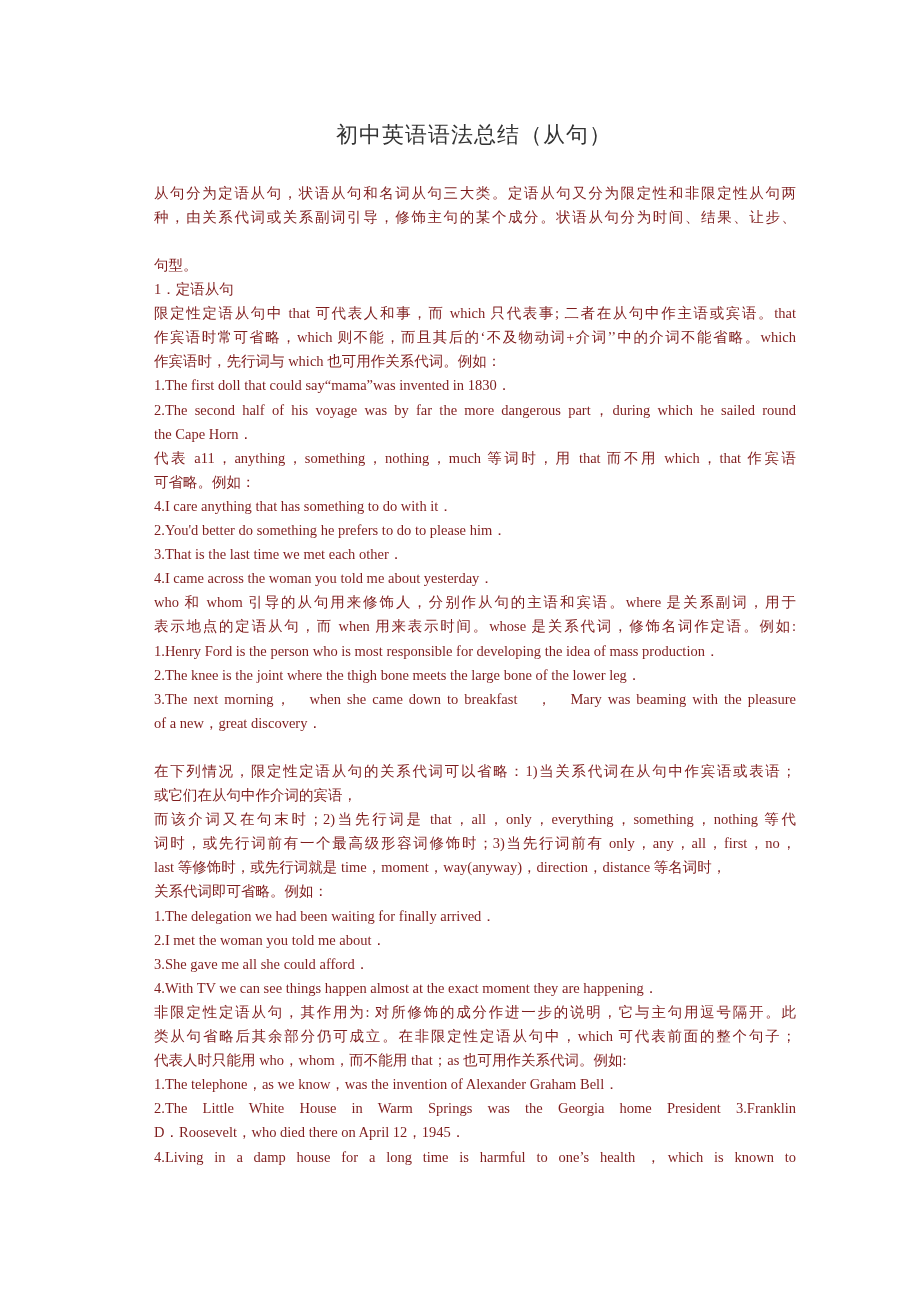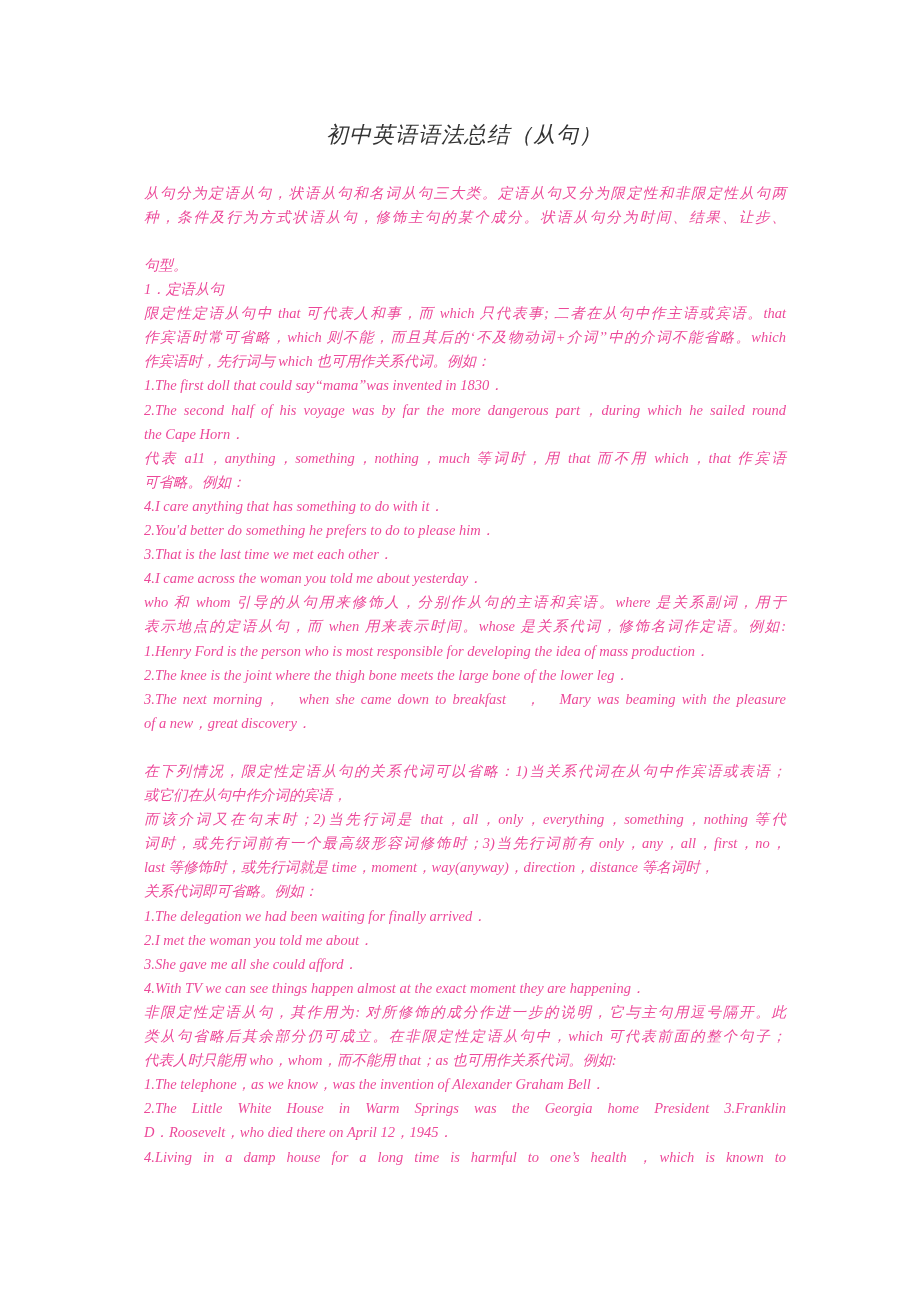--- a/index.html
+++ b/index.html
@@ -1,37 +1,37 @@
 <!DOCTYPE html>
 <html><head>
 <meta charset="utf-8">
 <style>
   html, body { margin: 0; padding: 0; background: #ffffff; }
   body { width: 920px; height: 1302px; position: relative; overflow: hidden; }
-  .page { position: absolute; left: 4px; top: 0; width: 888px; height: 1302px; background: #ffffff; font-style: italic; }
+  .page { position: absolute; left: 14px; top: 0; width: 888px; height: 1302px; background: #ffffff; }
   .title {
     position: absolute; left: 0; width: 920px; top: 119px;
     text-align: center; font-family: "DejaVu Sans", sans-serif;
     font-size: 22px; color: #333333; letter-spacing: 1px; line-height: 32px;
   }
   .line {
     position: absolute; left: 140px; width: 642px;
     font-family: "Liberation Serif", "DejaVu Serif", serif;
-    font-size: 14.5px; color: #ec4899; line-height: 24px; white-space: nowrap;
+    font-size: 14.5px; color: #7f1d1d; line-height: 24px; white-space: nowrap;
   }
   .justify { text-align: justify; text-align-last: justify; }
 </style>
 </head>
 <body>
 
 <div class="page">
   <div class="title">初中英语语法总结（从句）</div>
 
   <div class="line justify" style="top:181px">从句分为定语从句，状语从句和名词从句三大类。定语从句又分为限定性和非限定性从句两</div>
-  <div class="line justify" style="top:205px">种，条件及行为方式状语从句，修饰主句的某个成分。状语从句分为时间、结果、让步、</div>
+  <div class="line justify" style="top:205px">种，由关系代词或关系副词引导，修饰主句的某个成分。状语从句分为时间、结果、让步、</div>
   <div class="line" style="top:253px">句型。</div>
   <div class="line" style="top:277px">1．定语从句</div>
   <div class="line justify" style="top:301px">限定性定语从句中 that 可代表人和事，而 which 只代表事; 二者在从句中作主语或宾语。that</div>
   <div class="line justify" style="top:325px">作宾语时常可省略，which 则不能，而且其后的‘不及物动词+介词’’中的介词不能省略。which</div>
   <div class="line" style="top:349px">作宾语时，先行词与 which 也可用作关系代词。例如：</div>
   <div class="line" style="top:373px">1.The first doll that could say“mama”was invented in 1830．</div>
   <div class="line justify" style="top:398px">2.The second half of his voyage was by far the more dangerous part，during which he sailed round</div>
   <div class="line" style="top:422px">the Cape Horn．</div>
   <div class="line justify" style="top:446px">代表 a11，anything，something，nothing，much 等词时，用 that 而不用 which，that 作宾语</div>
   <div class="line" style="top:470px">可省略。例如：</div>

